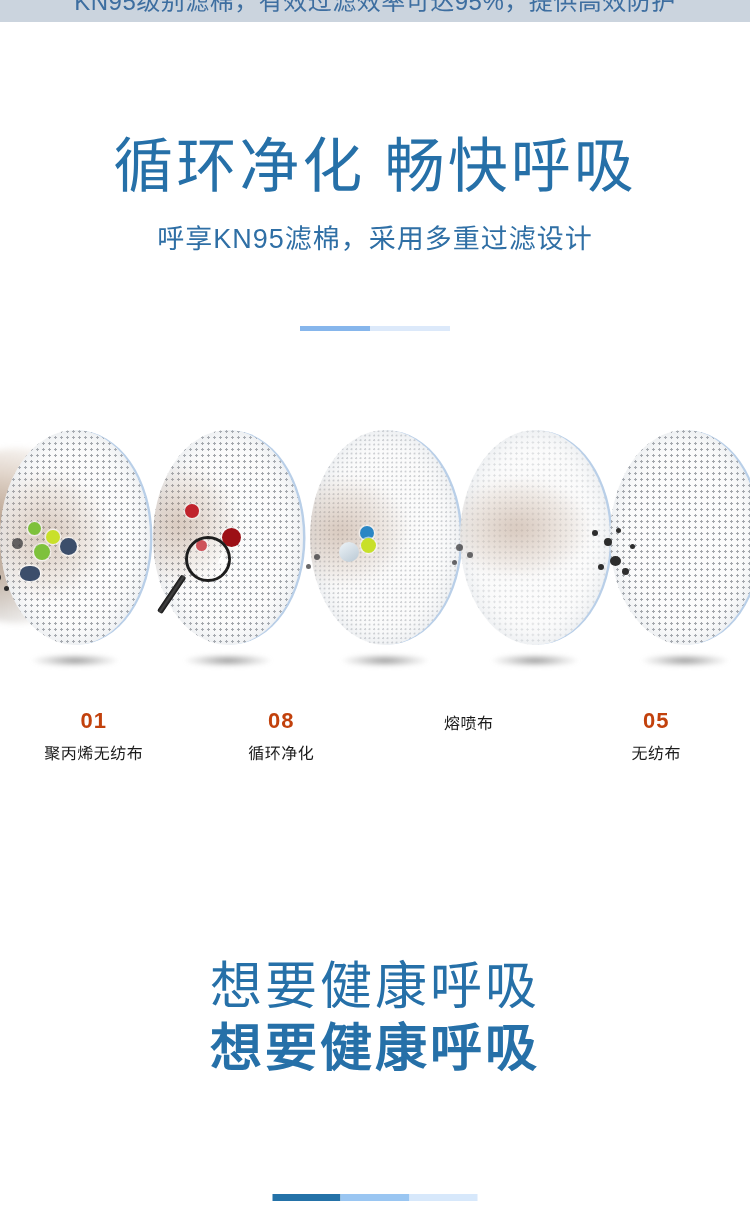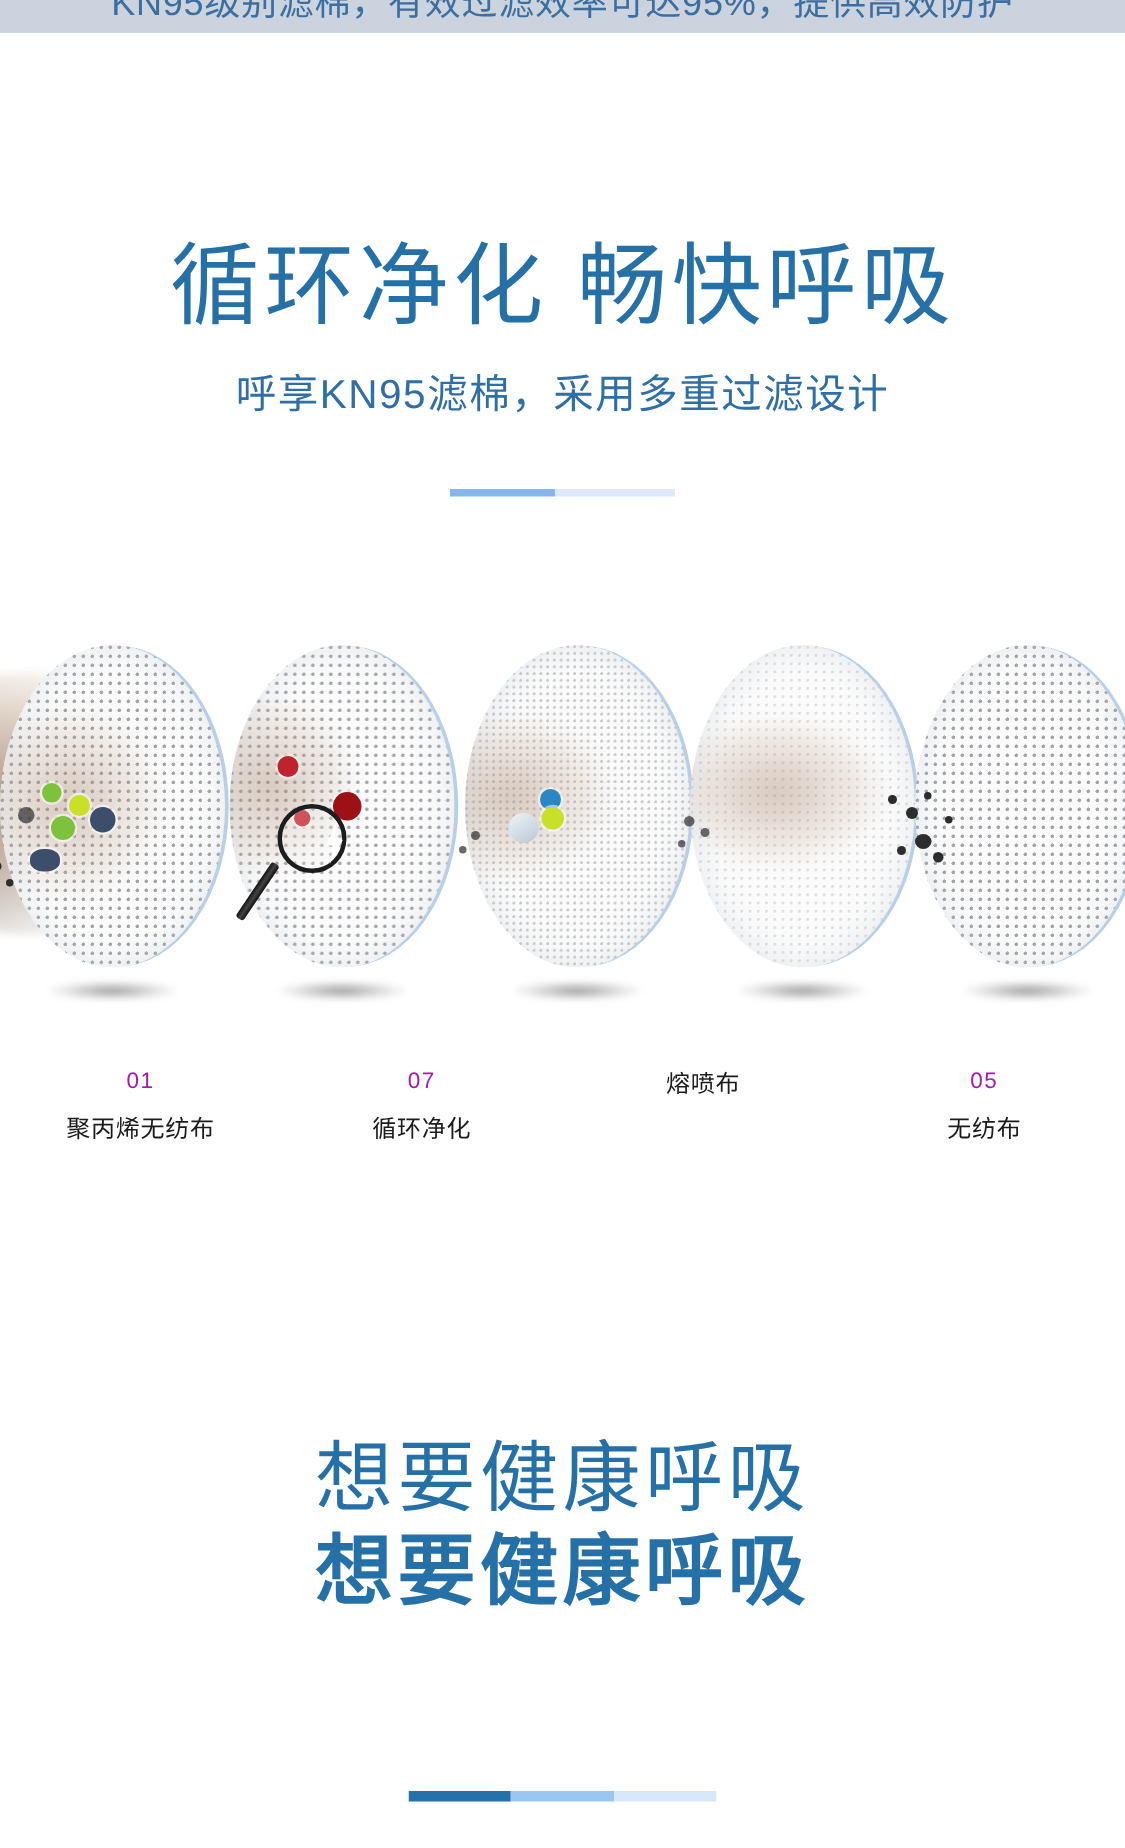--- a/index.html
+++ b/index.html
@@ -39,21 +39,20 @@
     top: 130px; left: 0;
     width: 750px;
     text-align: center;
   }
   .headline {
     font-size: 60px;
     line-height: 74px;
     color: #2670a8;
     letter-spacing: 3px;
     font-weight: 500;
-    margin-top: 24px;
   }
   .subheadline {
     margin-top: 16px;
     font-size: 27px;
     line-height: 38px;
     color: #2f6fa5;
     letter-spacing: 1px;
     font-weight: 400;
   }
 
@@ -208,23 +207,23 @@
     position: absolute;
     top: 706px; left: 0;
     width: 750px;
     display: flex;
   }
   .caption {
     flex: 1 1 0;
     text-align: center;
   }
   .cap-num {
-    font-size: 15px;
-    font-weight: normal;
-    color: #a21caf;
+    font-size: 22px;
+    font-weight: bold;
+    color: #c2410c;
     letter-spacing: 1px;
     line-height: 30px;
   }
   .cap-label {
     margin-top: 6px;
     font-size: 16px;
     color: #1b1b1b;
     line-height: 24px;
     letter-spacing: 0.5px;
   }
@@ -358,21 +357,21 @@
     <div class="disc-shadow"></div>
   </div>
 </div>
 
 <div class="captions">
   <div class="caption">
     <div class="cap-num">01</div>
     <div class="cap-label">聚丙烯无纺布</div>
   </div>
   <div class="caption">
-    <div class="cap-num">07</div>
+    <div class="cap-num">08</div>
     <div class="cap-label">循环净化</div>
   </div>
   <div class="caption">
     <div class="cap-label">熔喷布</div>
   </div>
   <div class="caption">
     <div class="cap-num">05</div>
     <div class="cap-label">无纺布</div>
   </div>
 </div>

